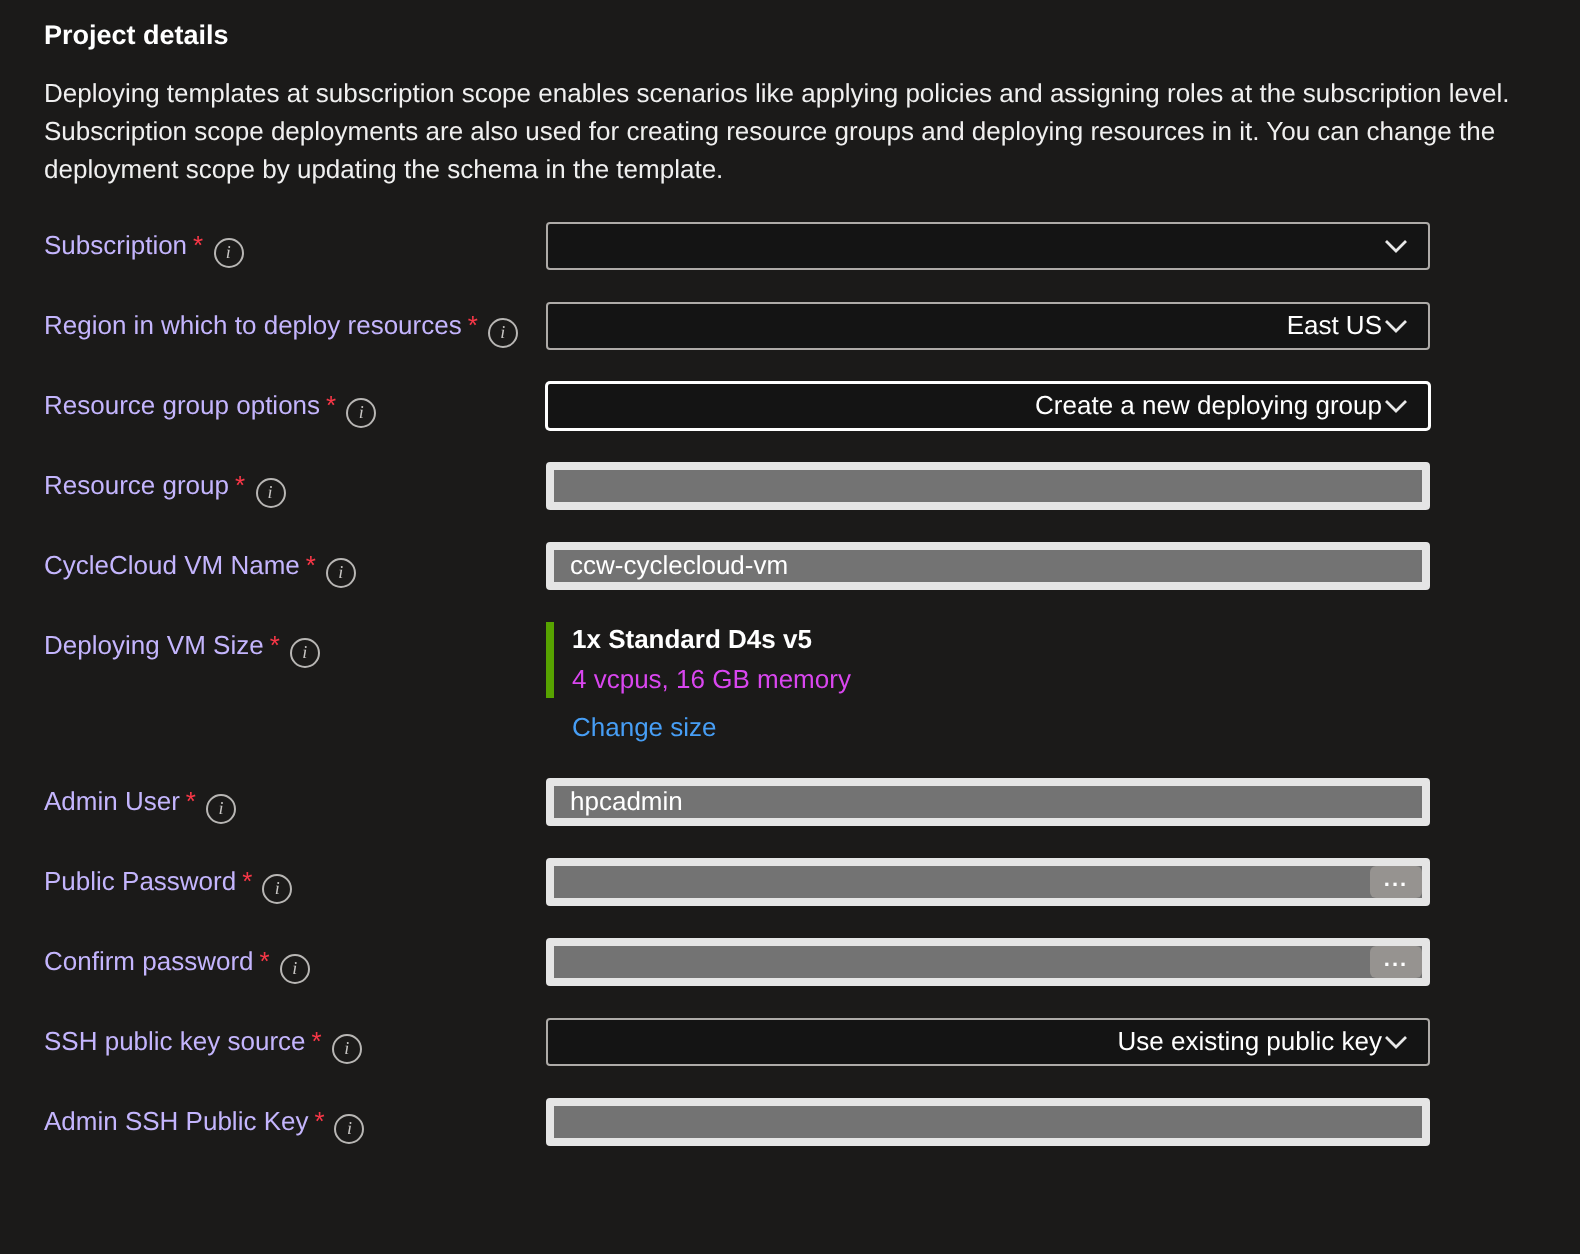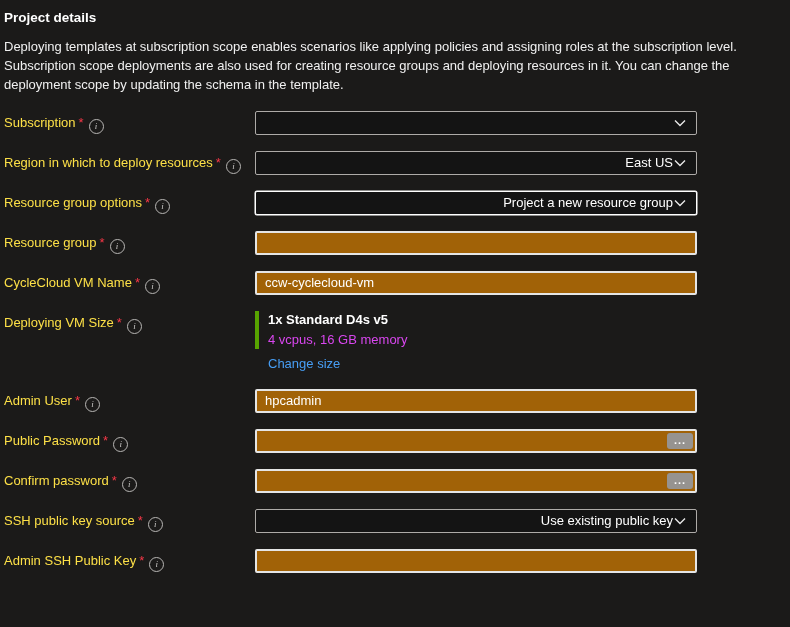--- a/index.html
+++ b/index.html
@@ -6,21 +6,21 @@
     margin: 0;
     padding: 0;
     width: 790px;
     height: 627px;
     background: #1b1a19;
     color: #ffffff;
     font-family: "Liberation Sans", sans-serif;
     font-size: 13px;
     overflow: hidden;
   }
-  .container { padding: 10px 14px 0 4px; }
+  .container { padding: 10px 14px 0 22px; }
 
   .section-title {
     font-size: 13.5px;
     font-weight: bold;
     margin: 0 0 13px 0;
     color: #ffffff;
   }
   .section-title.instance { margin-top: 10px; margin-bottom: 15px; }
 
   .description {
@@ -34,21 +34,21 @@
     display: flex;
     align-items: flex-start;
     margin-bottom: 16px;
   }
   .label-col {
     width: 251px;
     flex-shrink: 0;
     padding-top: 4px;
     line-height: 16px;
   }
-  .label-text { color: #fde047; }
+  .label-text { color: #c4b5fd; }
   .req {
     color: #f63747;
     margin: 0 5px 0 3px;
   }
   .info-icon {
     display: inline-block;
     width: 13px;
     height: 13px;
     line-height: 12px;
     text-align: center;
@@ -61,22 +61,22 @@
     vertical-align: -2px;
     cursor: default;
   }
   .control-col { width: 442px; }
 
   .text-input {
     display: block;
     width: 100%;
     box-sizing: border-box;
     height: 24px;
-    background: #a16207;
-    border: 2px solid #e5e5e5;
+    background: #737373;
+    border: 4px solid #e5e5e5;
     border-radius: 2px;
     color: #ffffff;
     padding: 2px 8px;
     font-family: "Liberation Sans", sans-serif;
     font-size: 13px;
     outline: none;
   }
   .password-wrap { position: relative; }
   .password-wrap .text-input { padding-right: 36px; }
   .ellipsis-btn {
@@ -171,21 +171,21 @@
       </div>
     </div>
   </div>
 
   <div class="form-row">
     <div class="label-col">
       <span class="label-text">Resource group options</span><span class="req">*</span><span class="info-icon">i</span>
     </div>
     <div class="control-col">
       <div class="dropdown focused">
-        <span class="dd-value">Project a new resource group</span>
+        <span class="dd-value">Create a new deploying group</span>
         <span class="chevron">
           <svg width="14" height="10" viewBox="0 0 14 10">
               <path d="M2 2.5 L7 7.5 L12 2.5" stroke="#e8e8e8" stroke-width="1.4" fill="none"></path>
             </svg>
         </span>
       </div>
     </div>
   </div>
 
   <div class="form-row">

